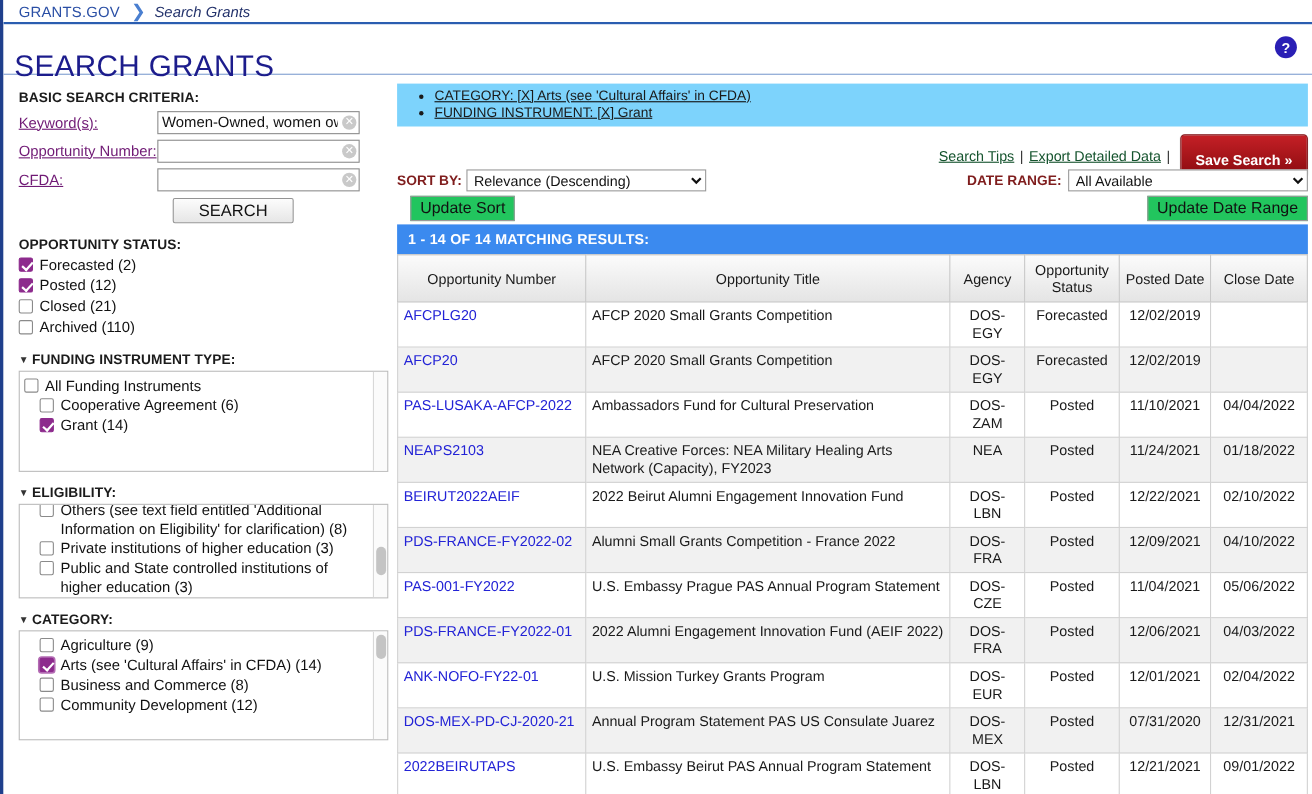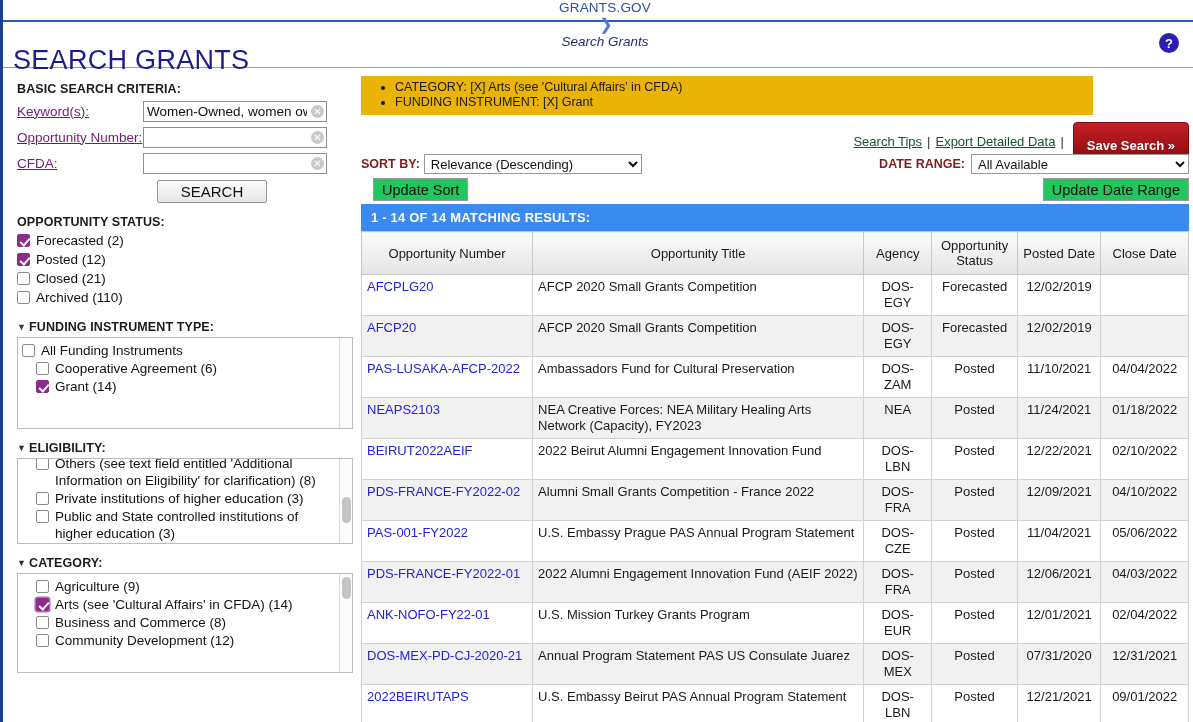--- a/index.html
+++ b/index.html
@@ -23,21 +23,20 @@
 
   
   #breadcrumb {
     position: absolute; left: 0; top: 0;
     width: 1190px; height: 22px;
     padding-left: 14px;
     display: flex; align-items: center;
     border-bottom: 2px solid #2a5db0;
     background: #ffffff;
     font-size: 13.5px;
-    flex-direction: column;
   }
   #breadcrumb .crumb-home { color: #2a4fa5; letter-spacing: .2px; }
   #breadcrumb .crumb-sep {
     color: #4a7fd0; margin: 0 8px 0 10px;
     font-size: 16px; font-weight: 300;
   }
   #breadcrumb .crumb-current { color: #23326b; font-style: italic; font-size: 13.5px;}
 
   
   #titlebar {
@@ -148,22 +147,23 @@
   #category { margin-top: 12px; }
   #cat-box { height: 100px; }
   .clipped-top { margin-top: -3px; }
 
   
   #right-col {
     position: absolute; left: 358px; top: 76px;
     width: 828px;
   }
   #criteria-banner {
-    background: #eab308; padding: 4px 0 5px 0;
-    width: 732px;
+    background: #7dd3fc; padding: 4px 0 5px 0;
+    width: 828px;
+    text-decoration: underline;
   }
   #criteria-banner ul { margin: 0; padding: 0 0 0 34px; list-style: disc; }
   #criteria-banner li { font-size: 12.5px; color: #1a1a1a; line-height: 15px; }
 
   #links-row {
     position: absolute; right: 0; top: 50px;
     display: flex; align-items: center; height: 30px;
   }
   #links-row a { color: #14532d; text-decoration: underline; font-size: 13px; }
   #links-row .sep { color: #333; margin: 0 5px; font-size: 13px; }

